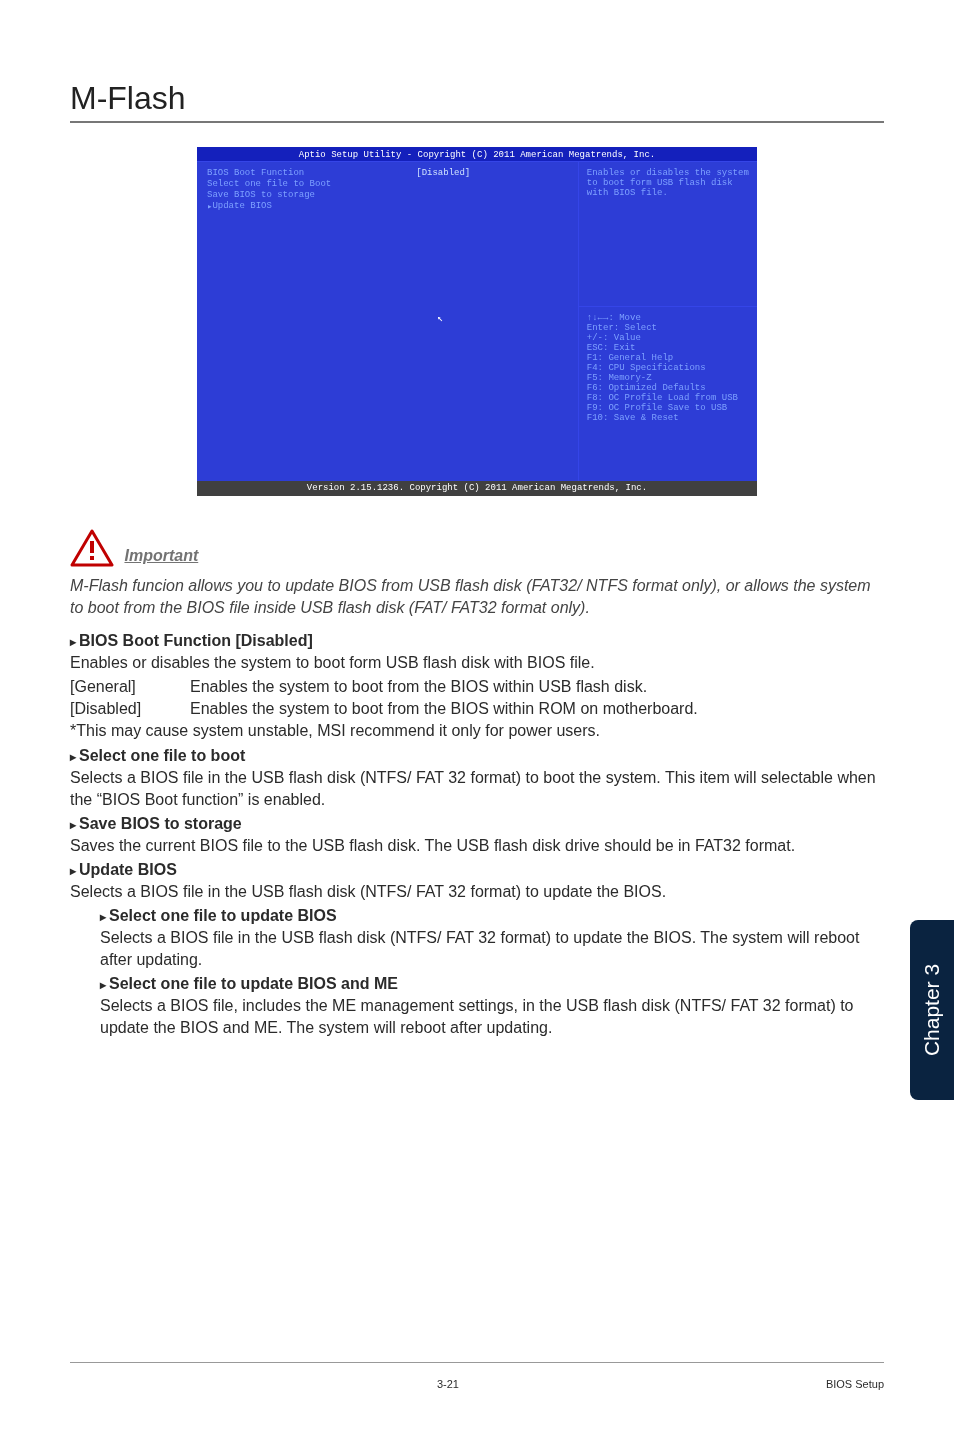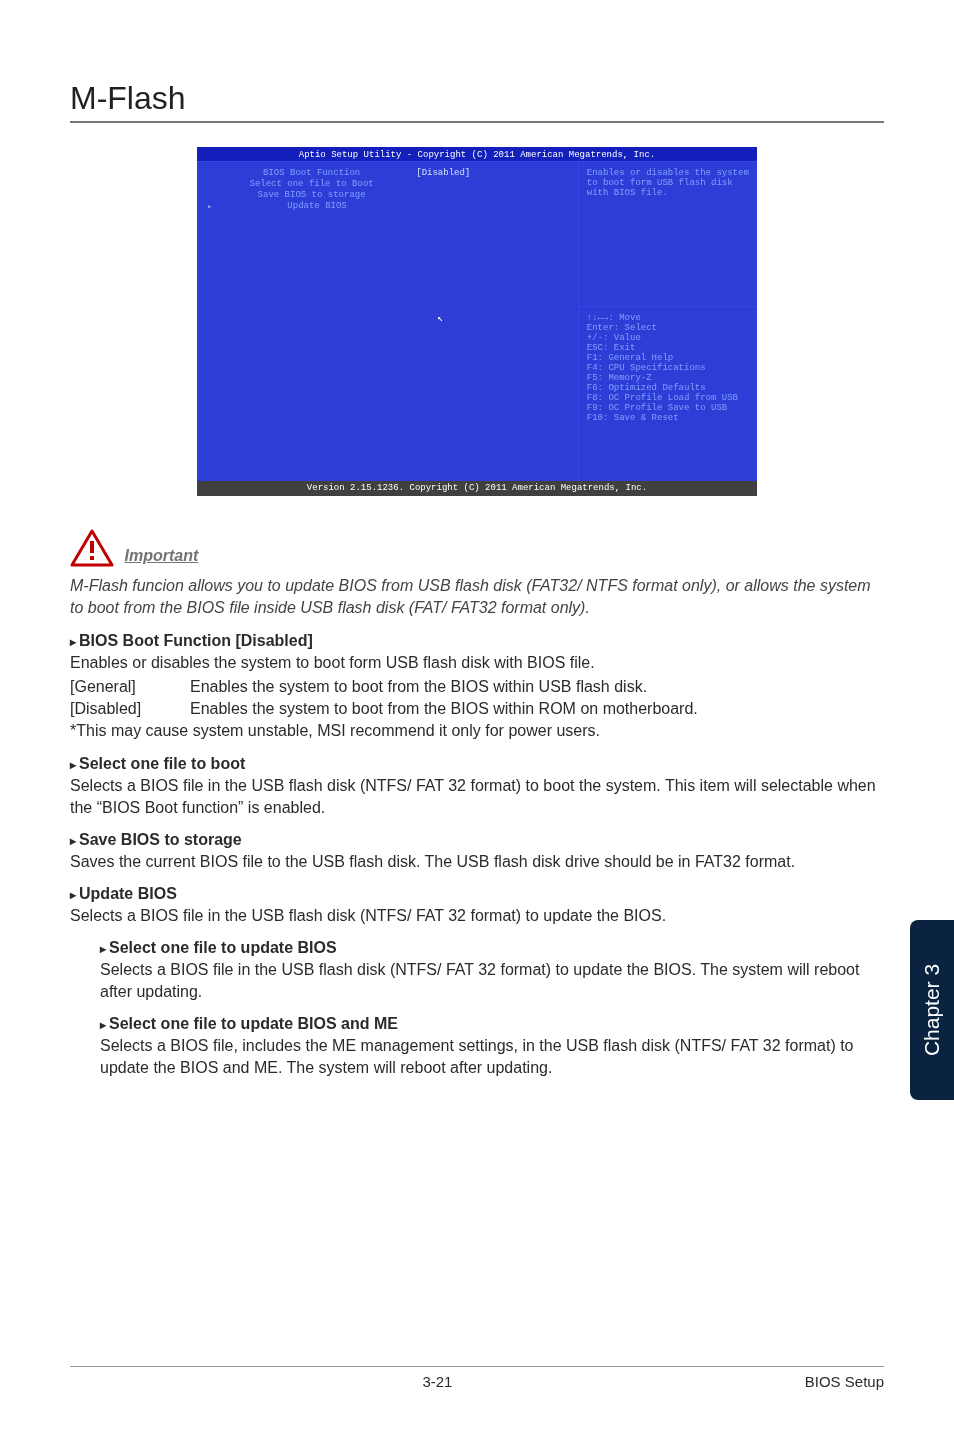--- a/index.html
+++ b/index.html
@@ -48,21 +48,20 @@
   display: flex;
   height: 320px;
   border-top: 1px solid #3545e8;
 }
 .bios-left {
   flex: 0 0 68%;
   background: #2d3dd6;
   color: #7da0ff;
   padding: 6px 10px;
   position: relative;
-  text-align: center;
 }
 .bios-row { display: flex; margin-bottom: 1px; }
 .bios-key { flex: 0 0 58%; }
 .bios-val { color: #cfe2ff; }
 .bios-submenu::before { content: "▸ "; color: #7da0ff; }
 .cursor {
   position: absolute;
   color: #fff;
   top: 150px;
   left: 240px;
@@ -115,21 +114,21 @@
 .important-note {
   font-style: italic;
   color: #444;
   font-size: 16px;
   line-height: 1.35;
   margin-bottom: 14px;
 }
 .item-heading {
   font-weight: bold;
   font-size: 16px;
-  margin: 12px 0 2px 0;
+  margin: 4px 0 2px 0;
 }
 .arrow::before { content: "▸"; margin-right: 3px; font-size: 12px; }
 .body-text {
   font-size: 16px;
   line-height: 1.38;
 }
 .opt-table { margin-top: 2px; }
 .opt-row { display: flex; font-size: 16px; line-height: 1.38; }
 .opt-label { flex: 0 0 120px; }
 .note-text { font-size: 16px; line-height: 1.38; }
@@ -152,22 +151,22 @@
   transform: rotate(-90deg);
   white-space: nowrap;
   font-size: 21px;
 }
 .footer {
   position: absolute;
   bottom: 42px;
   left: 70px;
   right: 70px;
   border-top: 1px solid #999;
-  padding-top: 6px;
-  font-size: 15px;
+  padding-top: 15px;
+  font-size: 11px;
   display: flex;
 }
 .footer-center { flex: 1; text-align: center; }
 .footer-right { }
 </style>
 </head>
 <body>
 
 <h1 class="page-title">M-Flash</h1>
 

